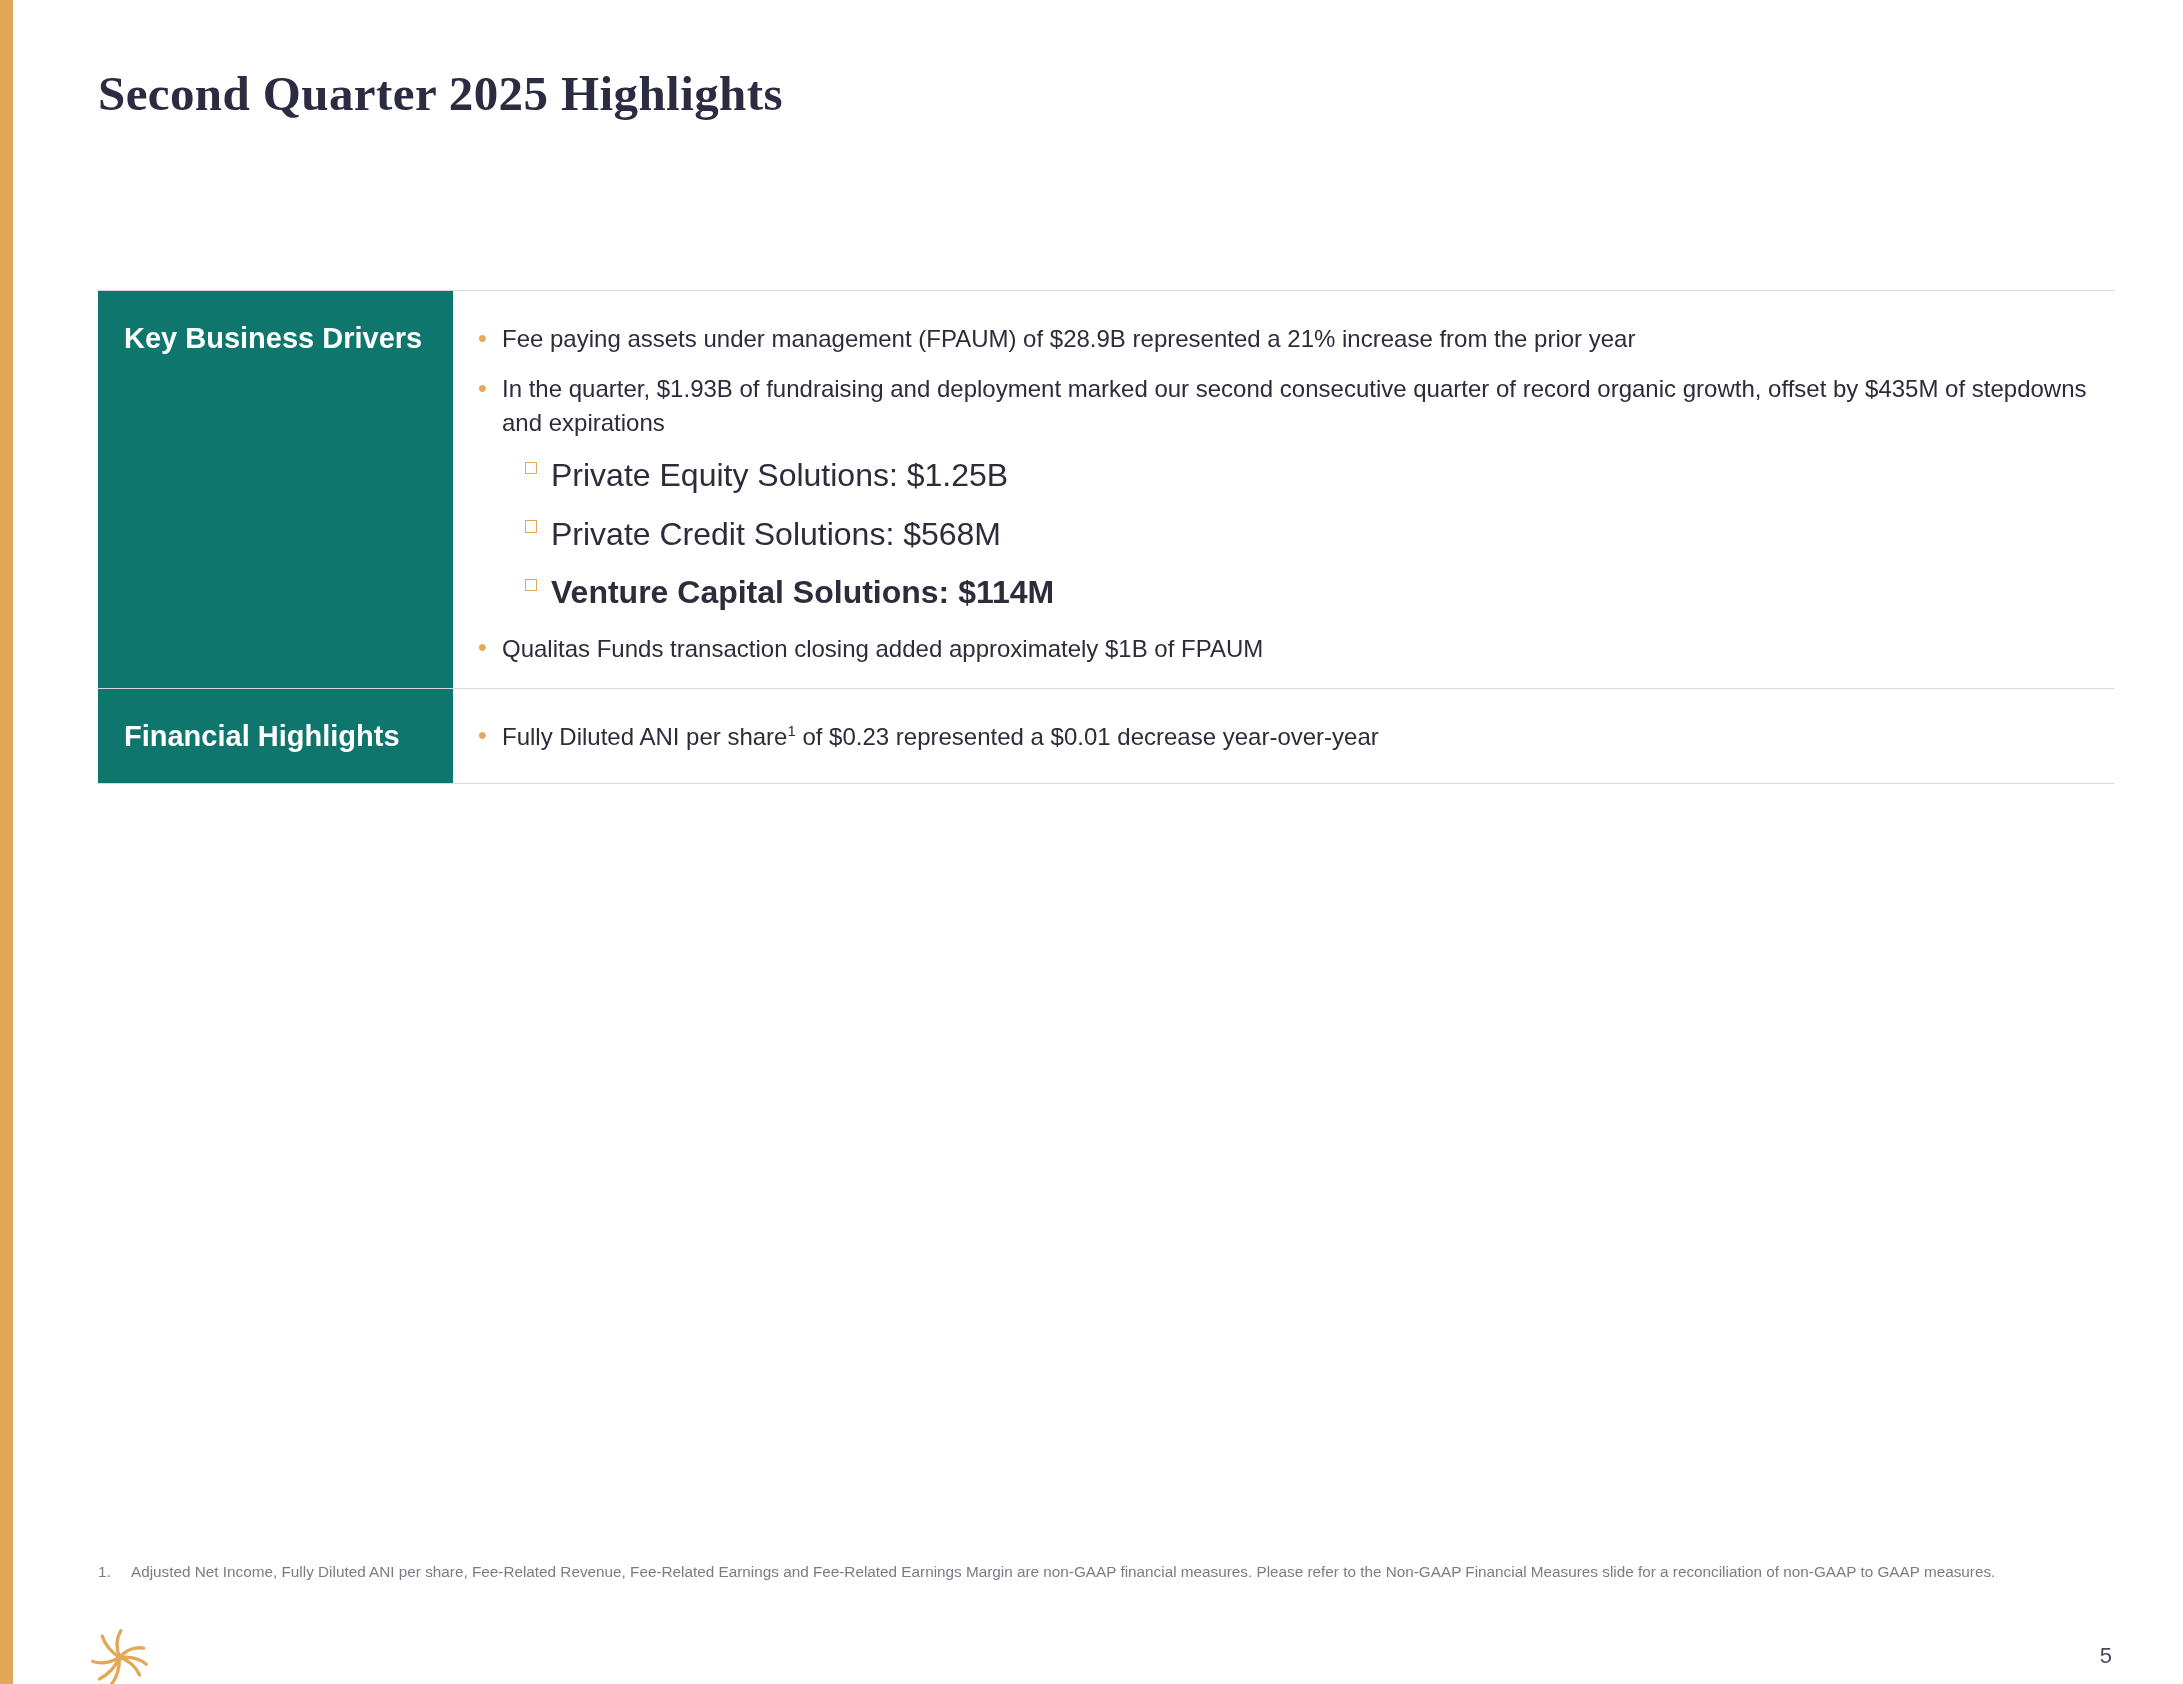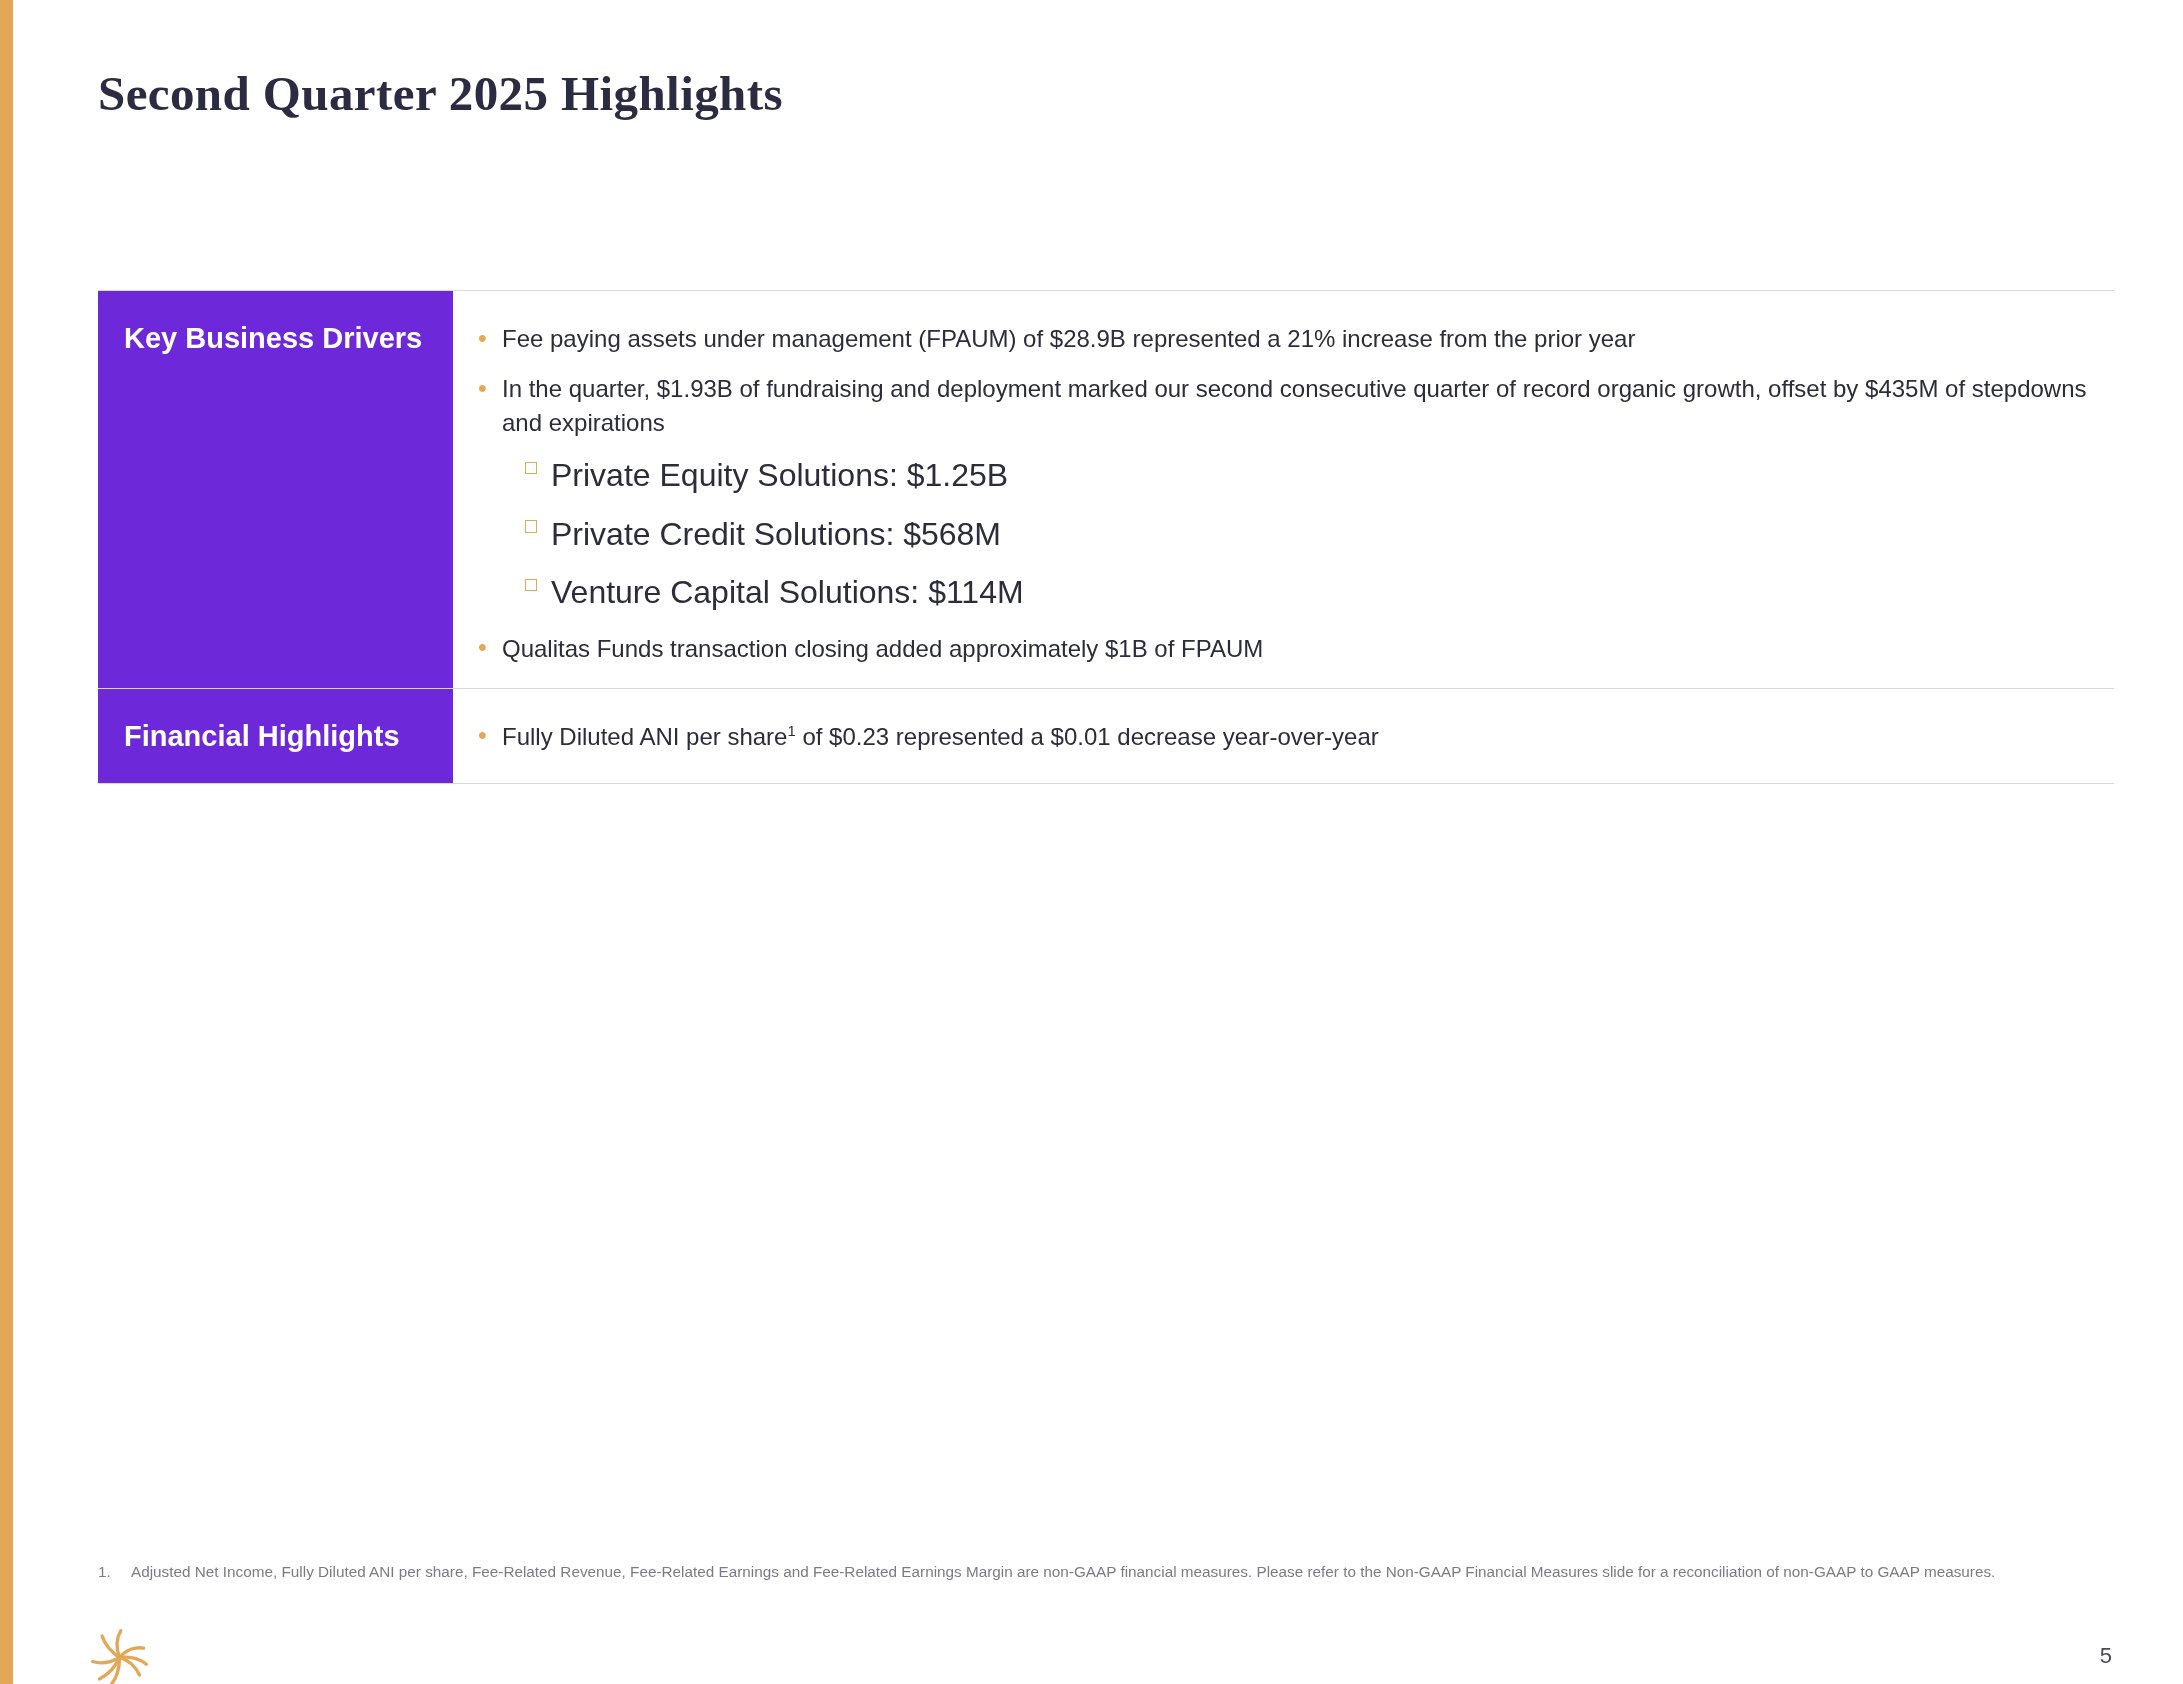--- a/index.html
+++ b/index.html
@@ -54,21 +54,21 @@
     display: flex;
     align-items: stretch;
     border-top: 1.5px solid #d8d8de;
   }
   .row.last {
     border-bottom: 1.5px solid #d8d8de;
   }
   .row-label {
     width: 355px;
     min-width: 355px;
-    background: #6d28d9;
+    background: #0f766e;
     color: #ffffff;
     font-size: 29px;
     font-weight: 700;
     line-height: 1.32;
     padding: 28px 0 28px 26px;
     box-sizing: border-box;
   }
   .row-body {
     flex: 1;
     padding: 19px 0 22px 0;
@@ -104,21 +104,21 @@
     padding: 0;
   }
   li.sub {
     position: relative;
     font-size: 32px;
     line-height: 1.42;
     color: #2c2c3a;
     padding-left: 49px;
     margin: 0 0 13px 0;
   }
-  li.sub:last-child { margin-bottom: 0; }
+  li.sub:last-child { margin-bottom: 0; font-weight: bold; }
   li.sub::before {
     content: "";
     position: absolute;
     left: 23px;
     top: 8.7px;
     width: 12.4px;
     height: 12.4px;
     border: 1.5px solid #e3a857;
     box-sizing: border-box;
   }

